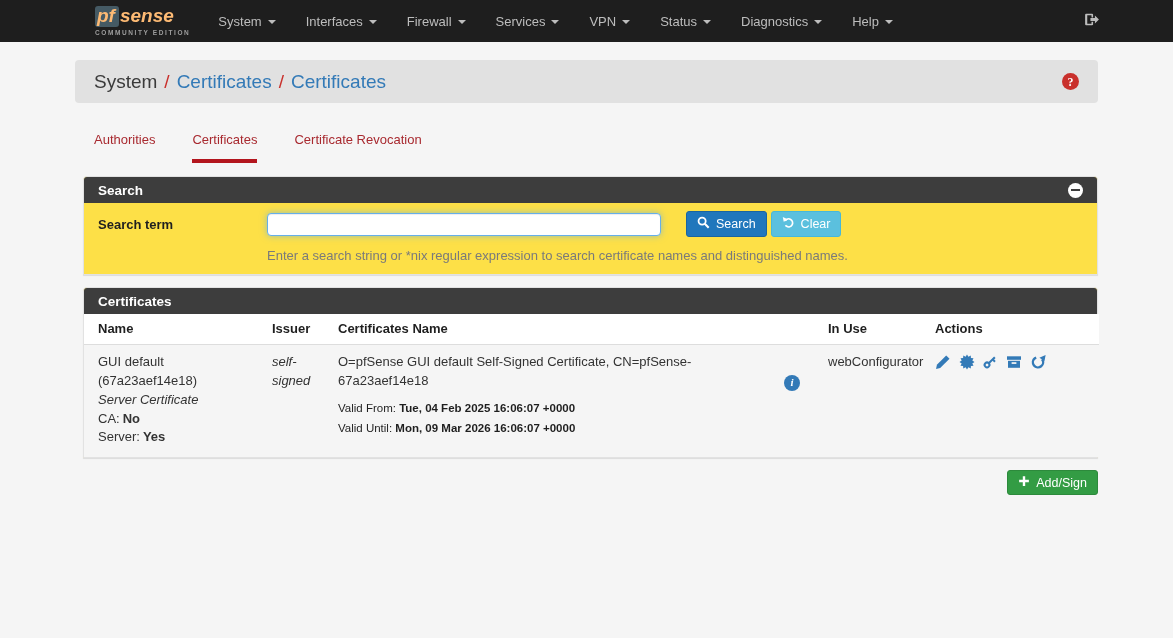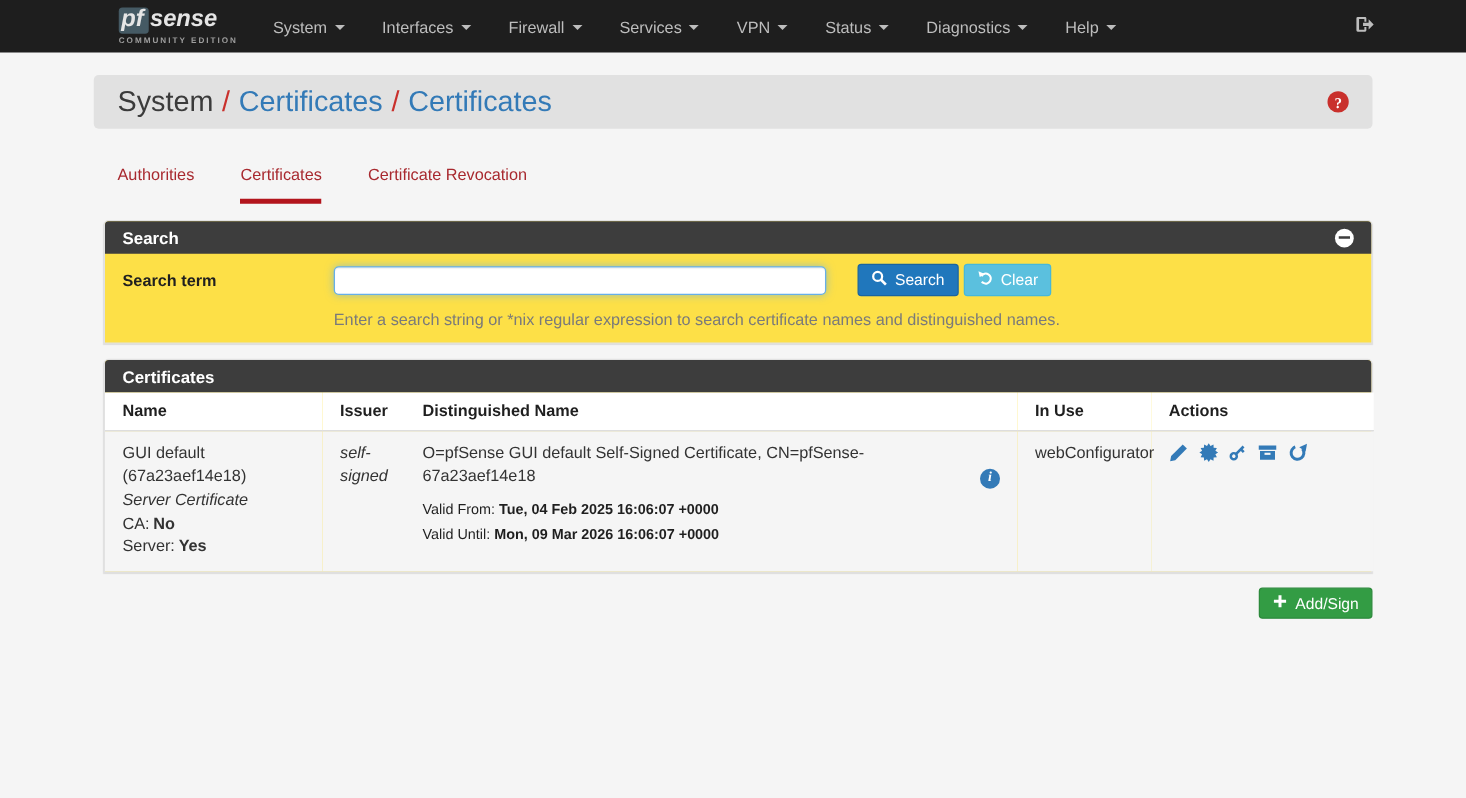--- a/index.html
+++ b/index.html
@@ -11,35 +11,35 @@
     font-size:13px; color:#333;
   }
 
   
   .navbar {
     height:42px; background:#1e1e1e;
     display:flex; align-items:center;
     padding:0 73px 0 95px;
   }
   .brand { display:flex; flex-direction:column; justify-content:center; margin-right:13px; cursor:pointer; }
-  .brand-main { display:flex; align-items:baseline; font-style:italic; font-weight:bold; font-size:19px; color:#e5e5e5; line-height:20px; }
+  .brand-main { display:flex; align-items:baseline; font-style:italic; font-weight:bold; font-size:19px; color:#fdba74; line-height:20px; }
   .brand-pf { background:#455a64; border-radius:3px; padding:0 4px 1px 2px; margin-right:1px; }
   .brand-tagline { font-size:6.5px; letter-spacing:1.6px; color:#9e9e9e; font-weight:bold; margin-top:2px; }
   .nav-items { display:flex; list-style:none; margin:0; padding:0; }
   .nav-item { color:#bdbdbd; padding:0 15px; height:42px; display:flex; align-items:center; gap:6px; cursor:pointer; white-space:nowrap; }
   .caret { width:0; height:0; border-left:4px solid transparent; border-right:4px solid transparent; border-top:4px solid #bdbdbd; margin-top:2px; }
   .nav-right { margin-left:auto; display:flex; align-items:center; cursor:pointer; }
 
   
   .breadcrumb-bar {
     margin:18px 75px 0 75px; height:43px;
     background:#e1e1e1; border-radius:4px;
     display:flex; align-items:center; padding:0 19px;
   }
-  .breadcrumb { font-size:23px; color:#3b3b3b; white-space:nowrap; }
+  .breadcrumb { font-size:19px; color:#3b3b3b; white-space:nowrap; }
   .crumb-sep { color:#c9302c; margin:0 7px; }
   .crumb-link { color:#337ab7; cursor:pointer; text-decoration:none; }
   .help-icon {
     margin-left:auto; width:17px; height:17px; border-radius:50%;
     background:#c9302c; color:#fff; font-weight:bold; font-size:12px;
     display:flex; align-items:center; justify-content:center; cursor:pointer;
     font-family:"Liberation Serif", serif; line-height:1;
   }
 
   
@@ -221,21 +221,21 @@
       <col style="width:174px">
         <col style="width:66px">
         <col style="width:490px">
         <col style="width:107px">
         <col style="width:178px">
     </colgroup>
     <thead>
       <tr>
         <th>Name</th>
         <th>Issuer</th>
-        <th>Distinguished Name</th>
+        <th>Certificates Name</th>
         <th>In Use</th>
         <th>Actions</th>
       </tr>
     </thead>
     <tbody>
       <tr>
         <td>
           <div>GUI default (67a23aef14e18)</div>
           <div class="italic">Server Certificate</div>
           <div class="kv"><span>CA:</span><span class="v">No</span></div>

